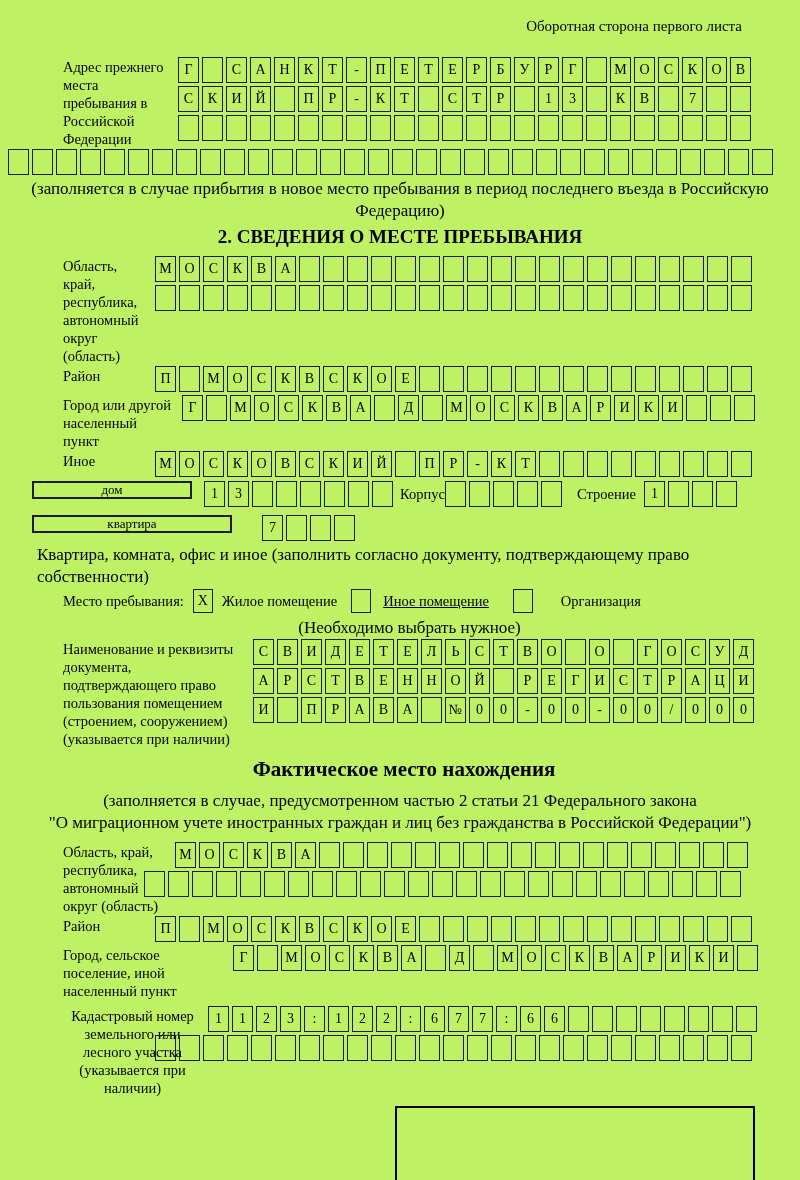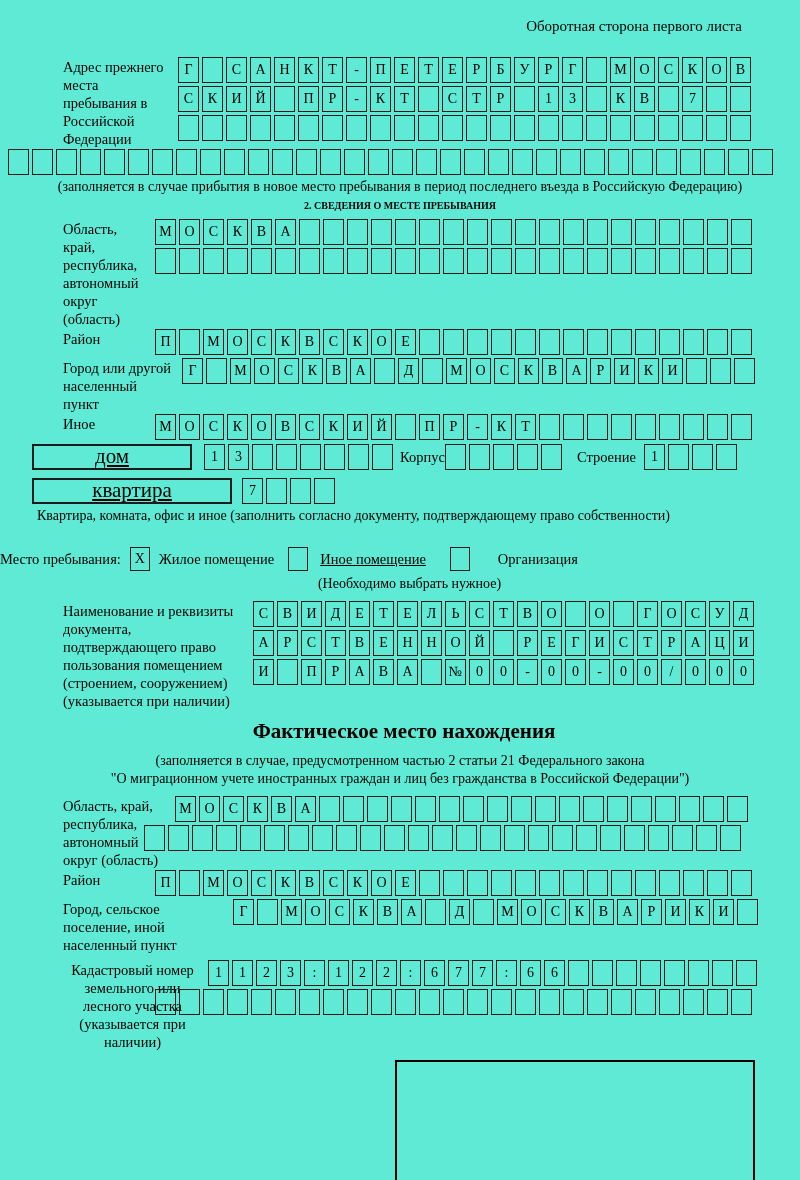--- a/index.html
+++ b/index.html
@@ -1,39 +1,39 @@
 <!DOCTYPE html>
 <html><head>
 <meta charset="utf-8">
 <style>
   html,body{margin:0;padding:0;background:#fff;}
   .sheet{position:relative;width:800px;height:1180px;box-sizing:border-box;
          font-family:"Liberation Serif","DejaVu Serif",serif;color:#000;
-         padding-top:18px;overflow:hidden;background:#5eead4;}
+         padding-top:18px;overflow:hidden;background:#bef264;}
   .note{text-align:right;padding-right:58px;font-size:15px;margin-bottom:22px;}
   .frow{display:flex;align-items:flex-start;padding-left:63px;}
   .label{font-size:14.5px;line-height:1.24;flex-shrink:0;padding-top:2px;padding-right:6px;box-sizing:border-box;}
   .w115{width:115px}.w92{width:92px}.w119{width:119px}.w190{width:190px}
   .w112{width:112px}.w170{width:170px}.w145{width:145px}
   .rows{display:flex;flex-direction:column;}
   .cells{display:flex;margin-bottom:3px;}
   .cell{width:21px;height:26px;border:1.6px solid #1c1c1c;box-sizing:border-box;margin-right:3px;
         display:flex;align-items:center;justify-content:center;font-size:14px;flex-shrink:0;}
   .fullrow{padding-left:8px;}
-  .caption{font-size:14px;line-height:1.3;}
+  .caption{font-size:17px;line-height:1.3;}
   .center{text-align:center;}
   .indent37{padding-left:37px;}
-  .h2{font-weight:bold;font-size:10px;text-align:center;margin:4px 0 8px 0;}
+  .h2{font-weight:bold;font-size:19px;text-align:center;margin:4px 0 8px 0;}
   .h3{font-weight:bold;font-size:21px;text-align:center;margin:8px 0 8px 8px;}
-  .bigbox{height:26px;border:2px solid #1c1c1c;box-sizing:border-box;flex-shrink:0;
-          display:flex;align-items:center;justify-content:center;font-size:21px;text-decoration:underline;}
+  .bigbox{height:18px;border:2px solid #1c1c1c;box-sizing:border-box;flex-shrink:0;
+          display:flex;align-items:center;justify-content:center;font-size:13px;}
   .inline-label{font-size:14.5px;line-height:26px;flex-shrink:0;}
   .checkbox{width:20px;height:24px;border:1.6px solid #1c1c1c;box-sizing:border-box;flex-shrink:0;
             display:inline-flex;align-items:center;justify-content:center;font-size:14px;}
-  .mesto-row{display:flex;align-items:center;margin-top:21px;text-align:right;}
+  .mesto-row{display:flex;align-items:center;padding-left:63px;margin-top:0;text-align:right;}
   .markbox{width:360px;height:177px;border:2px solid #000;box-sizing:border-box;margin-left:395px;margin-top:8px;}
   .mb0{margin-bottom:0}
 </style>
 </head>
 <body>
 
 <div class="sheet">
 
   <div class="note">Оборотная сторона первого листа</div>
 
@@ -332,21 +332,21 @@
       </div>
     <div class="inline-label" style="margin:0 8px 0 12px;">Строение</div>
     <div class="cells">
         <span class="cell">1</span>
         <span class="cell"></span>
         <span class="cell"></span>
         <span class="cell"></span>
       </div>
   </div>
 
-  <div class="frow" style="padding-left:32px;margin-top:5px;">
+  <div class="frow" style="padding-left:32px;margin-top:5px;gap:20px;">
     <div class="bigbox" style="width:200px;">квартира</div>
     <div class="cells" style="margin-left:10px;">
         <span class="cell">7</span>
         <span class="cell"></span>
         <span class="cell"></span>
         <span class="cell"></span>
       </div>
   </div>
   <div class="caption indent37">Квартира, комната, офис и иное (заполнить согласно документу, подтверждающему право собственности)</div>
 
@@ -354,21 +354,21 @@
     <span class="inline-label">Место пребывания:</span>
     <span class="checkbox" style="margin-left:9px;">X</span>
     <span class="inline-label" style="margin-left:9px;">Жилое помещение</span>
     <span class="checkbox" style="margin-left:14px;"></span>
     <span class="inline-label" style="margin-left:12px;text-decoration:underline;">Иное помещение</span>
     <span class="checkbox" style="margin-left:24px;"></span>
     <span class="inline-label" style="margin-left:28px;">Организация</span>
   </div>
   <div class="caption center" style="margin-top:3px;margin-left:19px;">(Необходимо выбрать нужное)</div>
 
-  <div class="frow" style="margin-top:8px;">
+  <div class="frow" style="">
     <div class="label w190">Наименование и реквизиты документа, подтверждающего право пользования помещением (строением, сооружением) (указывается при наличии)</div>
     <div class="rows">
       <div class="cells">
           <span class="cell">С</span>
           <span class="cell">В</span>
           <span class="cell">И</span>
           <span class="cell">Д</span>
           <span class="cell">Е</span>
           <span class="cell">Т</span>
           <span class="cell">Е</span>

